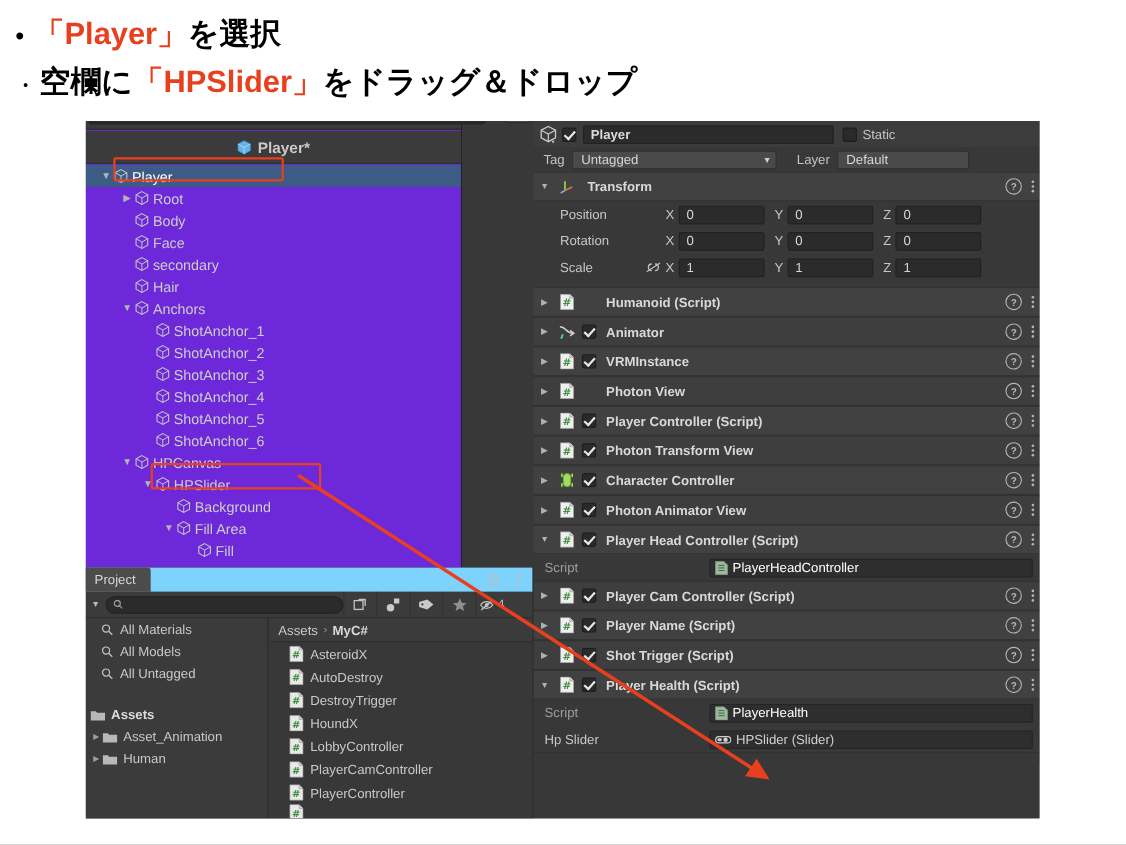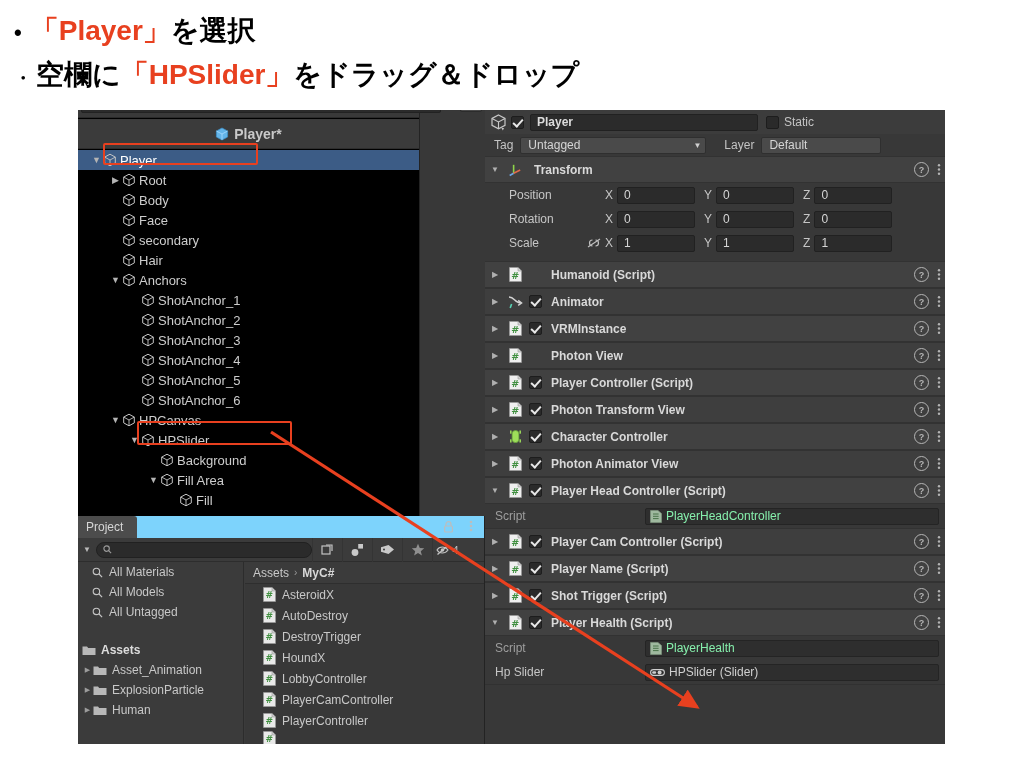--- a/index.html
+++ b/index.html
@@ -26,21 +26,21 @@
   
   .unity{
     position:absolute;left:78px;top:110px;width:867px;height:634px;
     background:#383838;overflow:hidden;
     font-size:12px;color:#c4c4c4;
   }
 
   
   .hier{
     position:absolute;left:0px;top:0px;width:342px;height:406px;
-    background:#000000;border-right:1px solid #232323;box-sizing:border-box;padding-left:12px;
+    background:#6d28d9;border-right:1px solid #232323;box-sizing:border-box;padding-left:12px;
   }
   .hier-tabstrip{
     position:absolute;left:0;top:0;width:100%;height:8px;background:#393939;
     border-bottom:1px solid #2a2a2a;box-sizing:border-box;
   }
   .hier-tabstrip:before{
     content:"";position:absolute;left:3px;top:-13px;width:360px;height:16px;
     background:#2b2b2b;border:1px solid #222;border-radius:2px;box-sizing:border-box;
   }
   .hier-tabstrip:after{
@@ -174,21 +174,21 @@
   .prop-row{height:24px;display:flex;align-items:center;font-size:12px;color:#c4c4c4;background:#383838;}
   .prop-row .plabel{width:100px;padding-left:24px;box-sizing:border-box;color:#c6c6c6;}
   .axis{font-size:12px;color:#c6c6c6;margin-right:4px;}
   .numf{
     width:78px;height:17px;background:#2b2b2b;border:1px solid #212121;border-radius:2px;
     box-sizing:border-box;display:flex;align-items:center;padding-left:6px;font-size:12px;color:#d6d6d6;
   }
   .objf{
     flex:1;height:17px;background:#2e2e2e;border:1px solid #242424;border-radius:2px;
     box-sizing:border-box;display:flex;align-items:center;padding-left:4px;gap:4px;
-    font-size:12px;color:#86efac;margin-right:6px;
+    font-size:12px;color:#ffffff;margin-right:6px;
   }
   .objf.fld{color:#cfcfcf;}
   .scriptico{width:12px;height:13px;flex:0 0 auto;}
   .sliderico{width:15px;height:11px;flex:0 0 auto;}
 
   
   .redbox{position:absolute;border:2px solid #e8401f;border-radius:2px;box-sizing:border-box;pointer-events:none;}
   .annot-svg{position:absolute;left:0;top:0;width:1024px;height:768px;pointer-events:none;}
 </style>
 </head>
@@ -552,28 +552,20 @@
                 </svg></span>
               <span>Assets</span>
             </div>
             <div class="prow">
               <span style="display:inline-block;width:4px"></span>
               <span class="tri-sm">▶</span>
               <span class="folder"><svg viewBox="0 0 14 11" width="14" height="11">
                   <path d="M0.5 1.6 H5 L6.2 3 H13.5 V10 H0.5 Z" fill="#b8b8b8"></path>
                 </svg></span>
               <span>Asset_Animation</span>
-            </div>
-            <div class="prow">
-              <span style="display:inline-block;width:4px"></span>
-              <span class="tri-sm">▶</span>
-              <span class="folder"><svg viewBox="0 0 14 11" width="14" height="11">
-                  <path d="M0.5 1.6 H5 L6.2 3 H13.5 V10 H0.5 Z" fill="#b8b8b8"></path>
-                </svg></span>
-              <span>ExplosionParticle</span>
             </div>
             <div class="prow">
               <span style="display:inline-block;width:4px"></span>
               <span class="tri-sm">▶</span>
               <span class="folder"><svg viewBox="0 0 14 11" width="14" height="11">
                   <path d="M0.5 1.6 H5 L6.2 3 H13.5 V10 H0.5 Z" fill="#b8b8b8"></path>
                 </svg></span>
               <span>Human</span>
             </div>
           </div>

